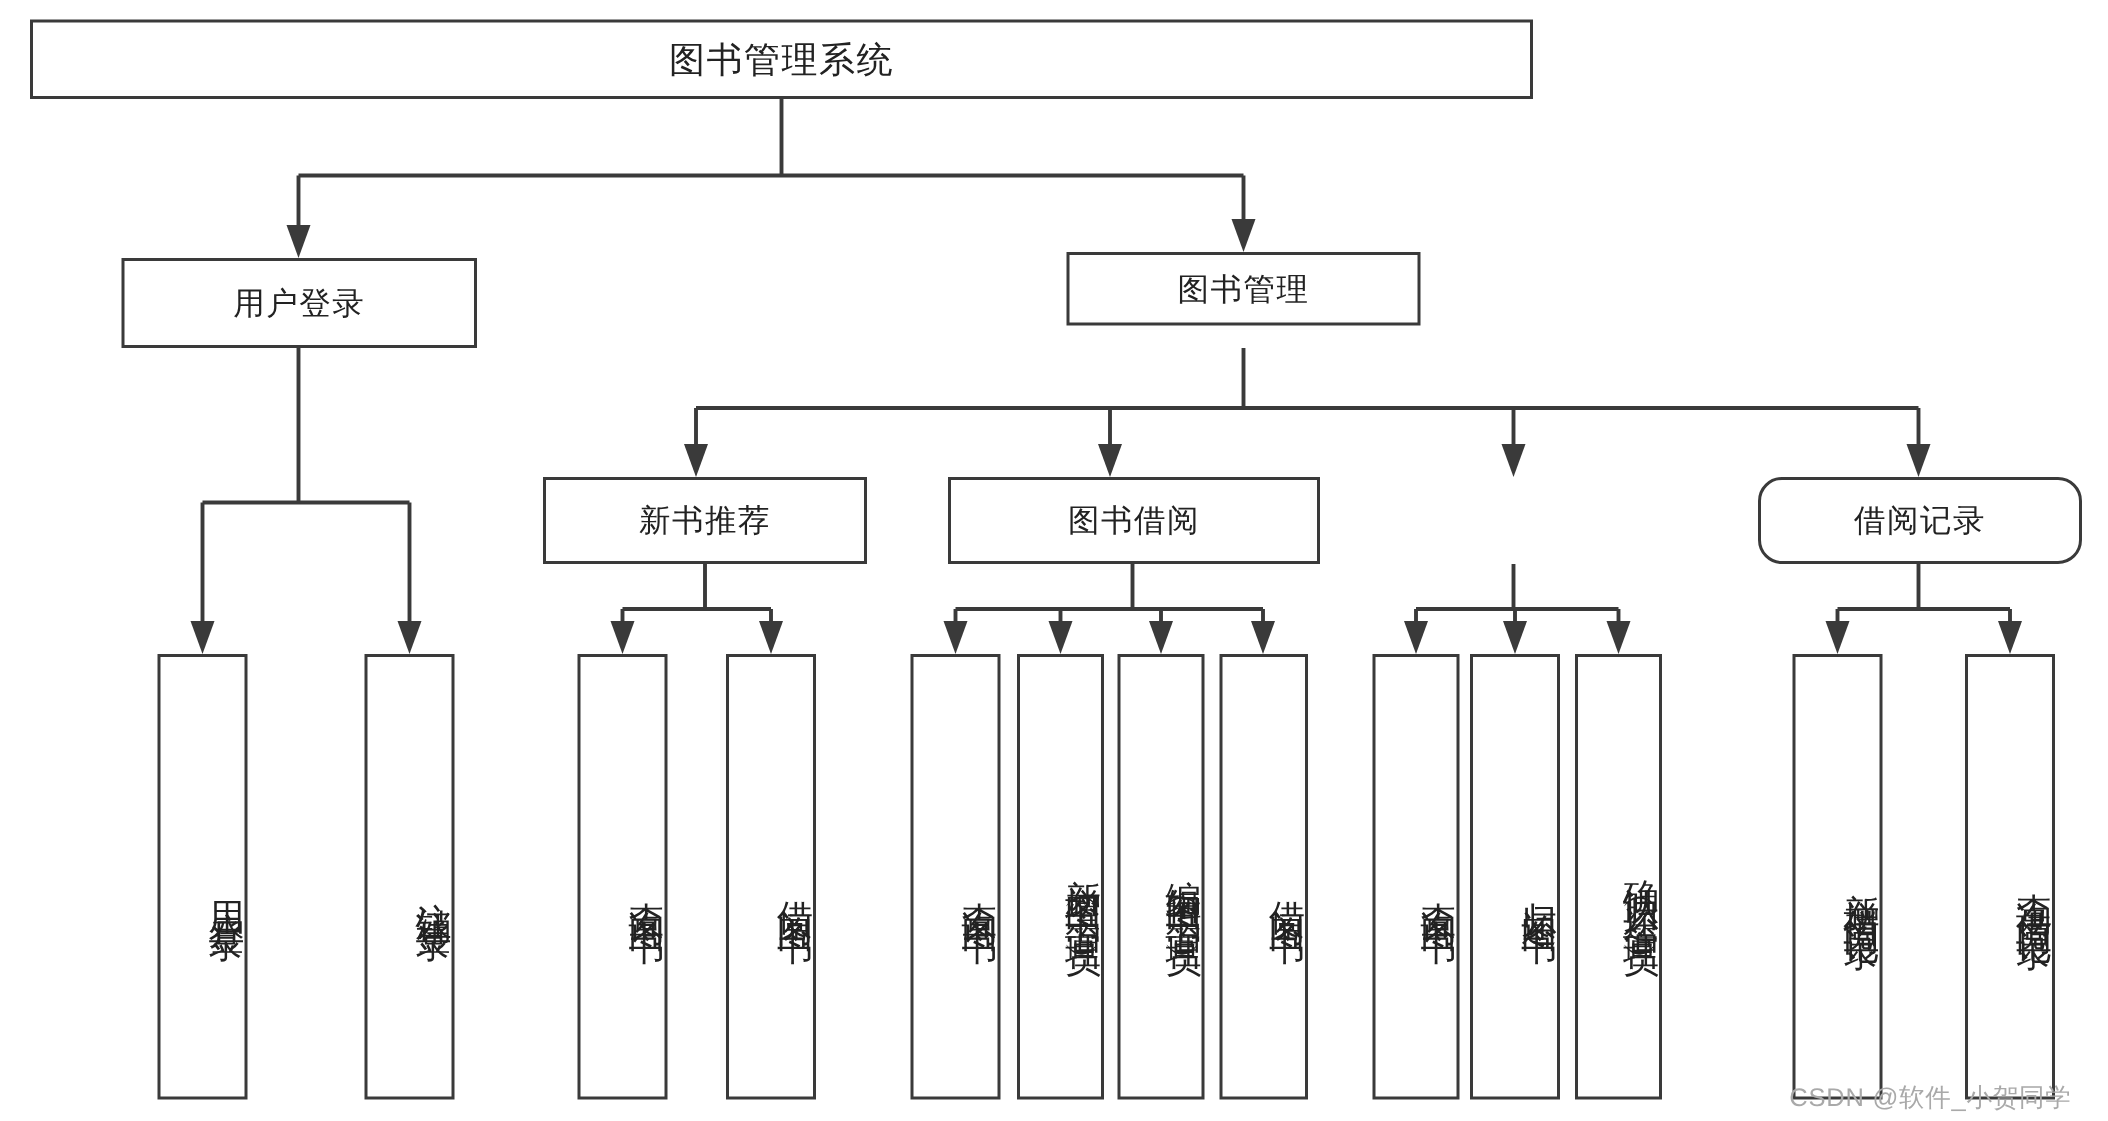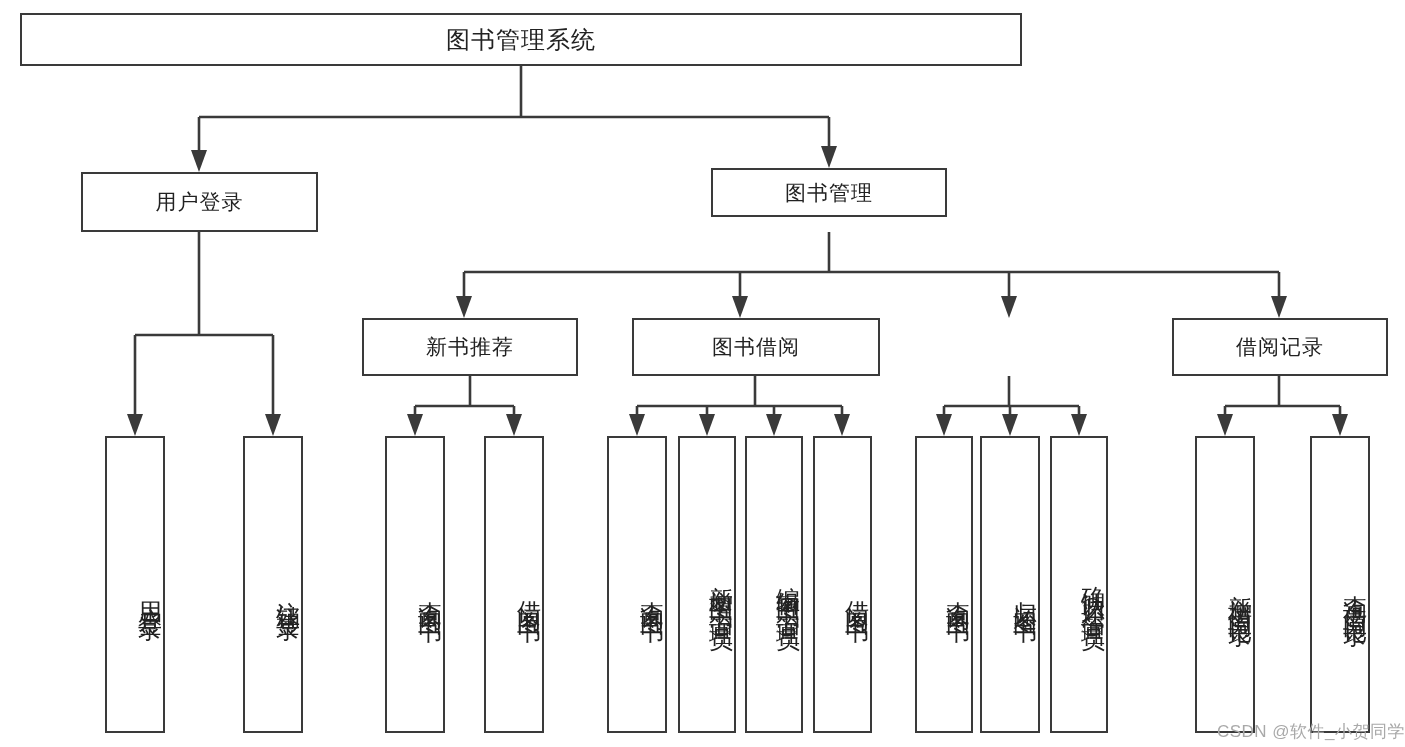--- a/index.html
+++ b/index.html
@@ -63,21 +63,21 @@
     stroke-width:2.6;
     fill:none;
   }
   .arrow-head{
     fill:#3a3a3a;
     stroke:none;
   }
   
   .watermark{
     position:absolute;
-    right:0;
+    right:24px;
     bottom:4px;
     font-size:17px;
     color:#a9a9a9;
     letter-spacing:0.5px;
     white-space:nowrap;
   }
 </style>
 </head>
 <body>
 
@@ -145,21 +145,21 @@
     <polygon class="arrow-head" points="1332,414 1348,414 1340,436"></polygon>
   </svg>
 
   <div class="node root" style="left:20px;top:13px;width:1002px;height:53px;">图书管理系统</div>
 
   <div class="node lvl1" style="left:81px;top:172px;width:237px;height:60px;">用户登录</div>
   <div class="node lvl1" style="left:711px;top:168px;width:236px;height:49px;">图书管理</div>
 
   <div class="node lvl2" style="left:362px;top:318px;width:216px;height:58px;">新书推荐</div>
   <div class="node lvl2" style="left:632px;top:318px;width:248px;height:58px;">图书借阅</div>
-  <div class="node lvl2" style="left:1172px;top:318px;width:216px;height:58px;">借阅记录</div>
+  <div class="node lvl2" style="left:1172px;top:318px;width:216px;height:58px;border-radius:16px;">借阅记录</div>
 
   <div class="node leaf" style="left:105px;top:436px;width:60px;height:297px;">用户登录</div>
   <div class="node leaf" style="left:243px;top:436px;width:60px;height:297px;">注销登录</div>
 
   <div class="node leaf" style="left:385px;top:436px;width:60px;height:297px;">查询图书</div>
   <div class="node leaf" style="left:484px;top:436px;width:60px;height:297px;">借阅图书</div>
 
   <div class="node leaf" style="left:607px;top:436px;width:60px;height:297px;">查询图书</div>
   <div class="node leaf" style="left:678px;top:436px;width:58px;height:297px;">新增图书（管理员）</div>
   <div class="node leaf" style="left:745px;top:436px;width:58px;height:297px;">编辑图书（管理员）</div>

